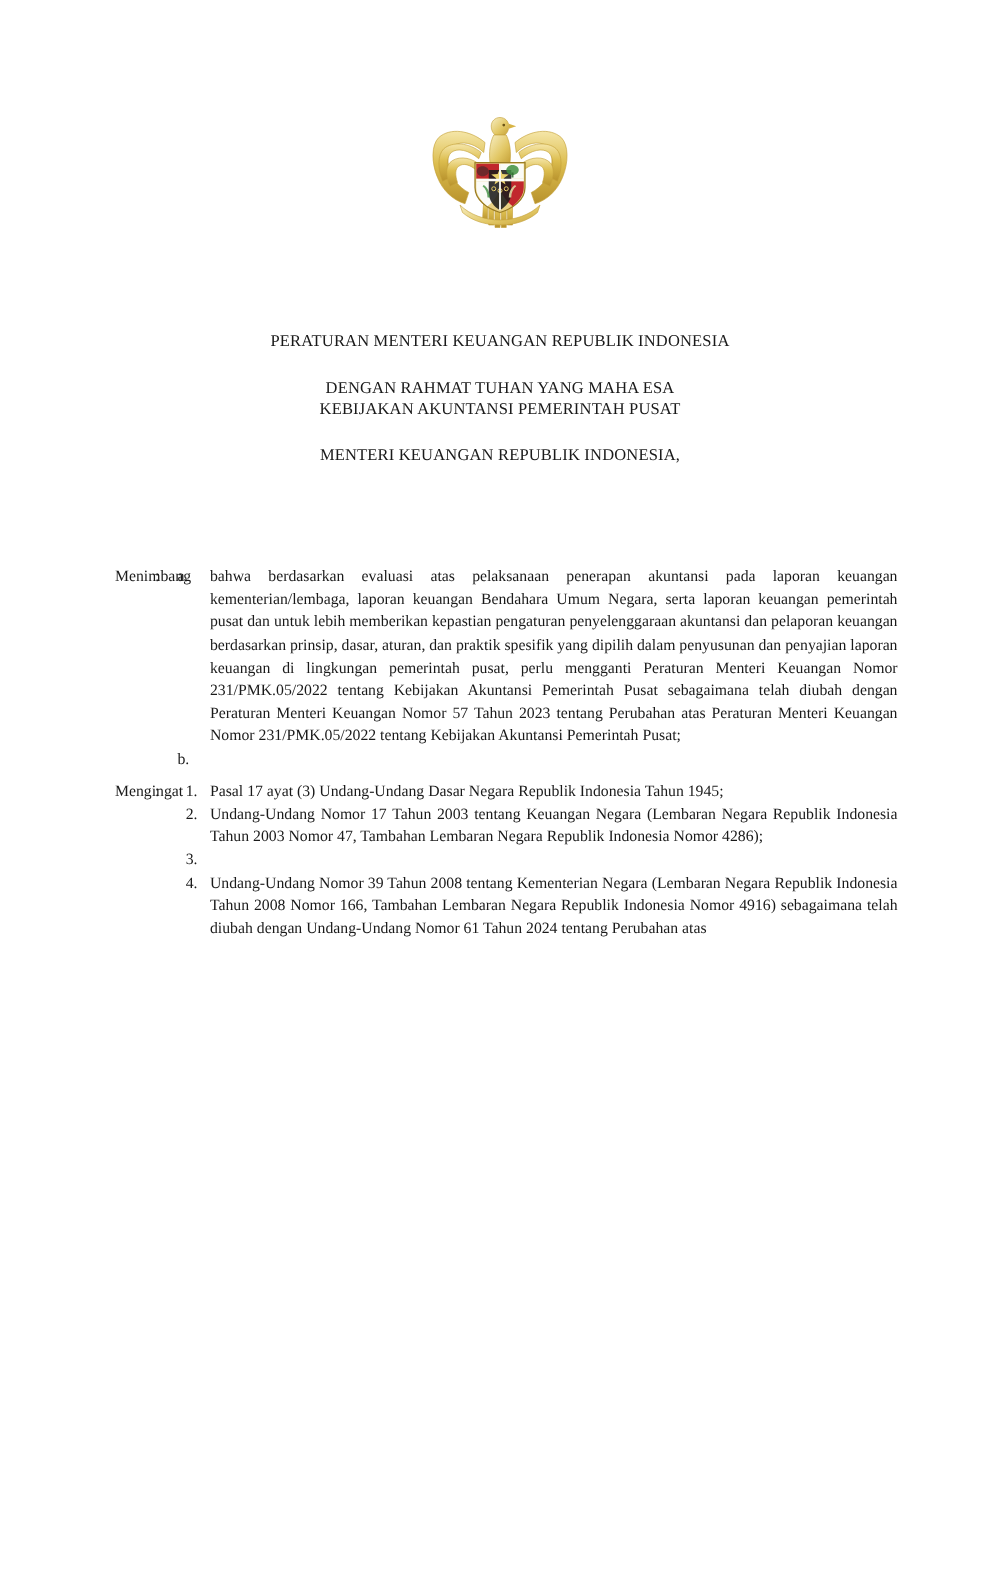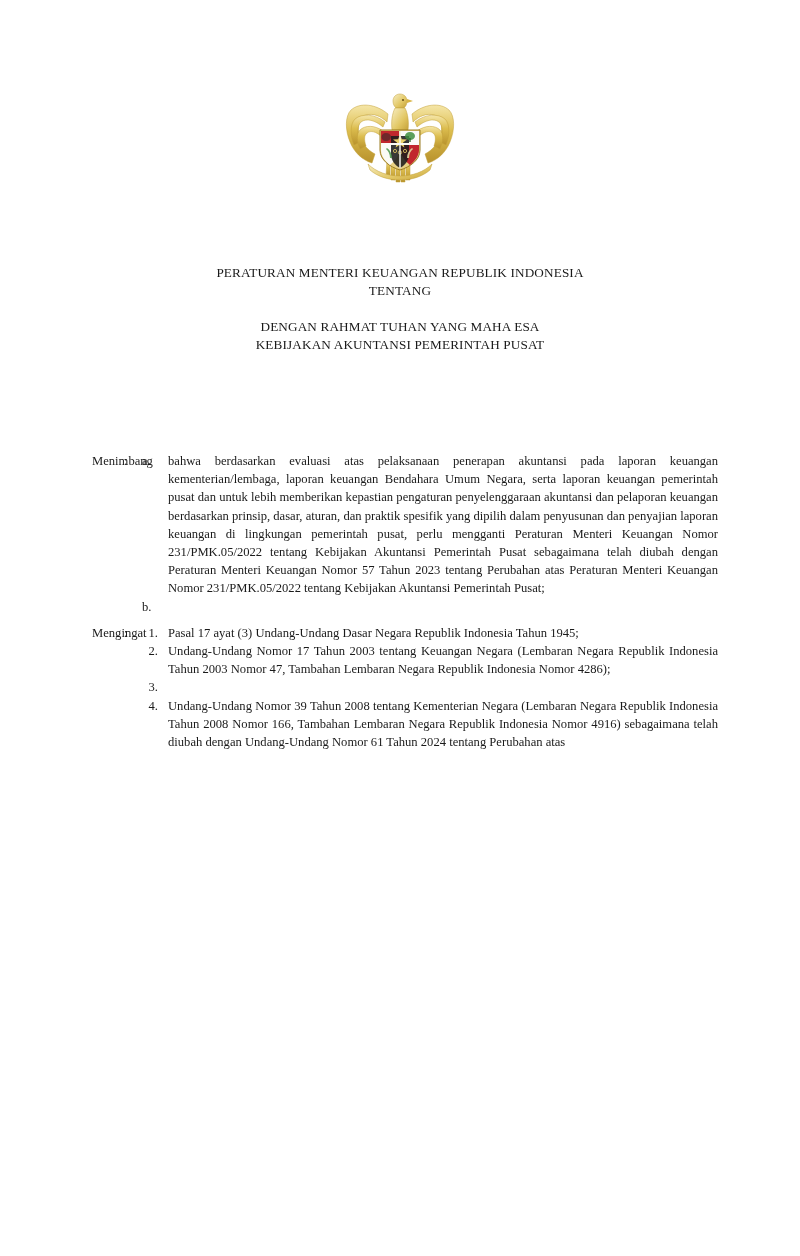--- a/index.html
+++ b/index.html
@@ -187,23 +187,23 @@
       <circle cx="53" cy="63" r="1.6" fill="none" stroke="#e8cf6a" stroke-width="0.8"></circle>
       <circle cx="58" cy="64.5" r="1.6" fill="none" stroke="#e8cf6a" stroke-width="0.8"></circle>
       <circle cx="63" cy="63" r="1.6" fill="none" stroke="#e8cf6a" stroke-width="0.8"></circle>
 
       <path d="M57.2 43 L58.8 43 L58.8 80 L57.2 80 Z" fill="#fbfbf6" opacity="0.9"></path>
     </svg>
   </div>
 
   <div class="title-block">
     <div class="title-line">PERATURAN MENTERI KEUANGAN REPUBLIK INDONESIA</div>
-    <div class="title-line">TENTANG</div>
     <div class="title-line title-gap-lg">DENGAN RAHMAT TUHAN YANG MAHA ESA</div>
     <div class="title-line">KEBIJAKAN AKUNTANSI PEMERINTAH PUSAT</div>
+    <div class="title-line title-gap-md">MENTERI KEUANGAN REPUBLIK INDONESIA,</div>
   </div>
 
   <div class="clauses">
 
     <div class="section">
       <div class="row">
         <div class="label-cell">Menimbang</div>
         <div class="colon-cell">:</div>
         <div class="marker-cell">a.</div>
         <div class="text-cell">bahwa berdasarkan evaluasi atas pelaksanaan penerapan akuntansi pada laporan keuangan kementerian/lembaga, laporan keuangan Bendahara Umum Negara, serta laporan keuangan pemerintah pusat dan untuk lebih memberikan kepastian pengaturan penyelenggaraan akuntansi dan pelaporan keuangan berdasarkan prinsip, dasar, aturan, dan praktik spesifik yang dipilih dalam penyusunan dan penyajian laporan keuangan di lingkungan pemerintah pusat, perlu mengganti Peraturan Menteri Keuangan Nomor 231/PMK.05/2022 tentang Kebijakan Akuntansi Pemerintah Pusat sebagaimana telah diubah dengan Peraturan Menteri Keuangan Nomor 57 Tahun 2023 tentang Perubahan atas Peraturan Menteri Keuangan Nomor 231/PMK.05/2022 tentang Kebijakan Akuntansi Pemerintah Pusat;</div>

